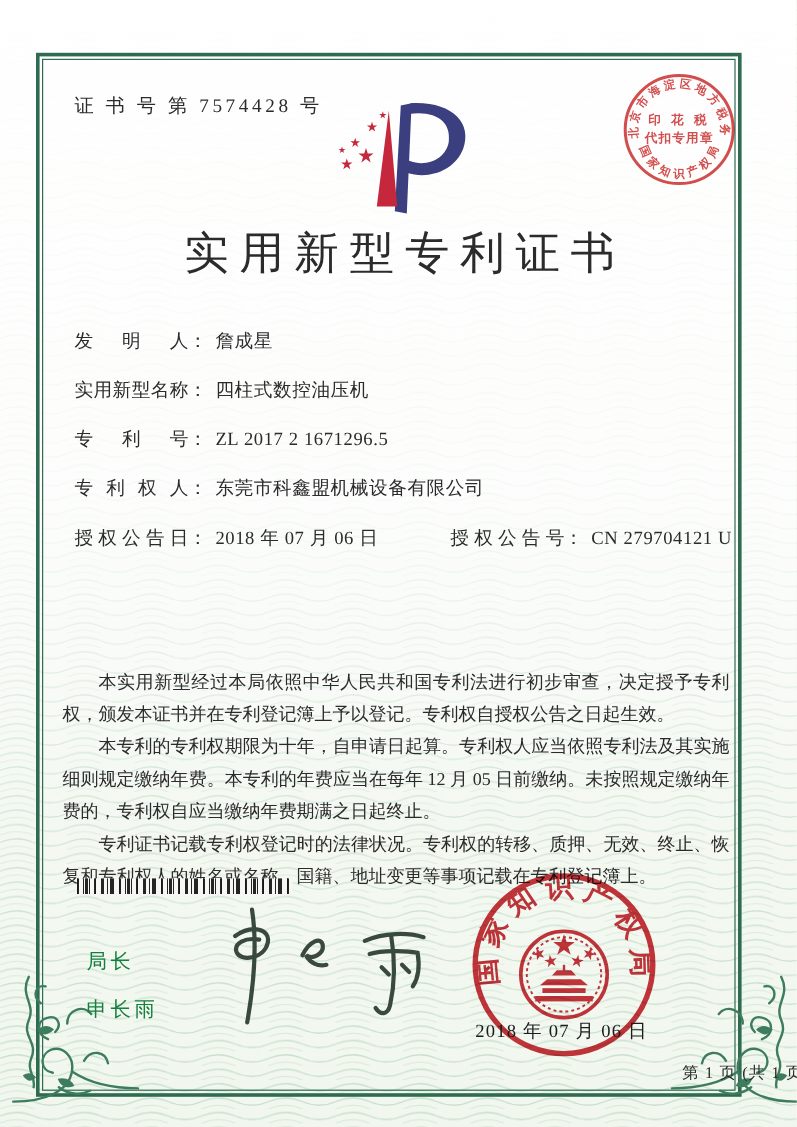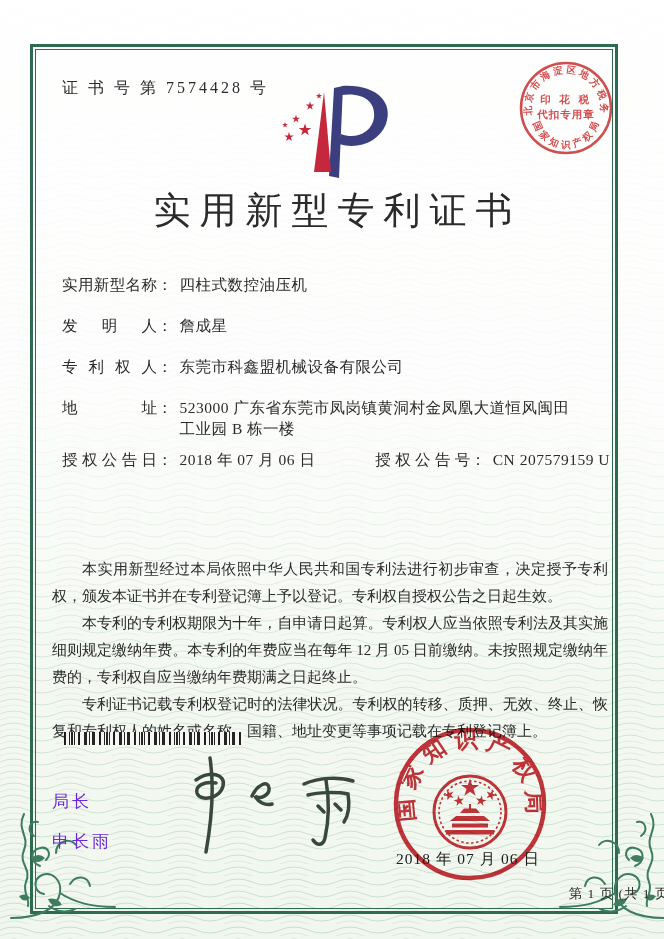--- a/index.html
+++ b/index.html
@@ -23,21 +23,21 @@
   .fcolon{vertical-align:top;}
   .fvalue{display:inline-block;margin-left:7px;max-width:438px;white-space:pre-line;vertical-align:top;letter-spacing:.5px;}
   .grant-row{display:flex;justify-content:space-between;width:548px;line-height:21px;}
   .paras{position:absolute;left:52px;top:556px;width:556px;z-index:3;font-size:15px;line-height:27px;text-align:justify;font-family:Liberation Serif, serif;}
   .paras p{margin:0;text-indent:2em;}
   .barcode{position:absolute;left:64px;top:732px;width:180px;height:13px;z-index:3;
      background-image:
        repeating-linear-gradient(90deg, rgba(25,25,25,.95) 0 1px, rgba(0,0,0,0) 1px 5px),
        repeating-linear-gradient(90deg, rgba(25,25,25,.95) 0 2px, rgba(0,0,0,0) 2px 7px),
        linear-gradient(#f6f7f2,#f6f7f2);}
-  .director{position:absolute;left:52px;top:790px;z-index:3;font-family:Liberation Mono, monospace;font-size:17px;letter-spacing:3px;color:#6d28d9;}
+  .director{position:absolute;left:72px;top:790px;z-index:3;font-family:Liberation Mono, monospace;font-size:17px;letter-spacing:3px;color:#15803d;}
   .director-line{margin-bottom:17px;}
   .signature{position:absolute;left:168px;top:750px;width:200px;height:112px;z-index:3;}
   .office-stamp{position:absolute;left:384px;top:716px;width:172px;height:180px;z-index:4;mix-blend-mode:multiply;opacity:.92;}
   .stamp-date{position:absolute;left:396px;top:849px;z-index:5;font-size:15.5px;letter-spacing:1px;color:#1c1c1c;}
   .footer{position:absolute;left:0;top:885px;width:100%;text-align:right;font-size:13.5px;letter-spacing:1px;z-index:3;}
 </style>
 </head>
 <body>
 
 <div class="page">
@@ -131,38 +131,37 @@
     <text x="80" y="88" text-anchor="middle" font-size="10.5" fill="#cf3a3a" font-weight="bold" letter-spacing="1">代扣专用章</text>
     <text font-size="9.5" fill="#cf3a3a" font-weight="bold">
       <textPath href="#taxArcBot" startOffset="9" textLength="88" lengthAdjust="spacing">国家知识产权局</textPath>
     </text>
   </svg>
 
   <div class="title">实用新型专利证书</div>
 
   <div class="fields">
     <div class="field-row">
+      <span class="flabel">发明人</span><span class="fcolon">：</span><span class="fvalue">詹成星</span>
+    </div>
+    <div class="field-row">
       <span class="flabel">实用新型名称</span><span class="fcolon">：</span><span class="fvalue">四柱式数控油压机</span>
     </div>
     <div class="field-row">
-      <span class="flabel">发明人</span><span class="fcolon">：</span><span class="fvalue">詹成星</span>
+      <span class="flabel">专利号</span><span class="fcolon">：</span><span class="fvalue">ZL 2017 2 1671296.5</span>
     </div>
     <div class="field-row">
       <span class="flabel">专利权人</span><span class="fcolon">：</span><span class="fvalue">东莞市科鑫盟机械设备有限公司</span>
-    </div>
-    <div class="field-row address">
-      <span class="flabel">地址</span><span class="fcolon">：</span><span class="fvalue">523000 广东省东莞市凤岗镇黄洞村金凤凰大道恒风闽田
-工业园 B 栋一楼</span>
     </div>
     <div class="grant-row">
       <span>
         <span class="flabel">授权公告日</span><span class="fcolon">：</span><span class="fvalue">2018 年 07 月 06 日</span>
       </span>
       <span>
-        <span class="flabel">授权公告号</span><span class="fcolon">：</span><span class="fvalue">CN 207579159 U</span>
+        <span class="flabel">授权公告号</span><span class="fcolon">：</span><span class="fvalue">CN 279704121 U</span>
       </span>
     </div>
   </div>
 
   <div class="paras">
     <p>本实用新型经过本局依照中华人民共和国专利法进行初步审查，决定授予专利权，颁发本证书并在专利登记簿上予以登记。专利权自授权公告之日起生效。</p>
     <p>本专利的专利权期限为十年，自申请日起算。专利权人应当依照专利法及其实施细则规定缴纳年费。本专利的年费应当在每年 12 月 05 日前缴纳。未按照规定缴纳年费的，专利权自应当缴纳年费期满之日起终止。</p>
     <p>专利证书记载专利权登记时的法律状况。专利权的转移、质押、无效、终止、恢复和专利权人的姓名或名称、国籍、地址变更等事项记载在专利登记簿上。</p>
   </div>
 

